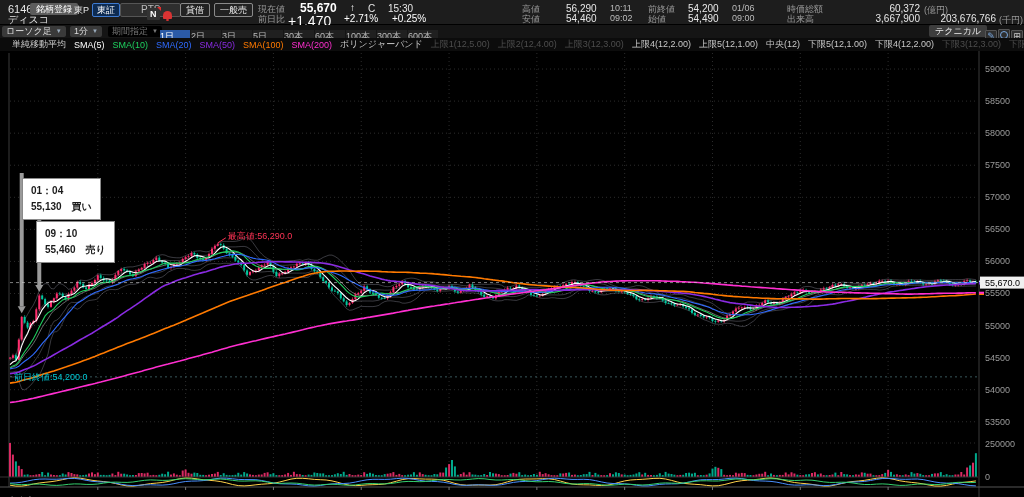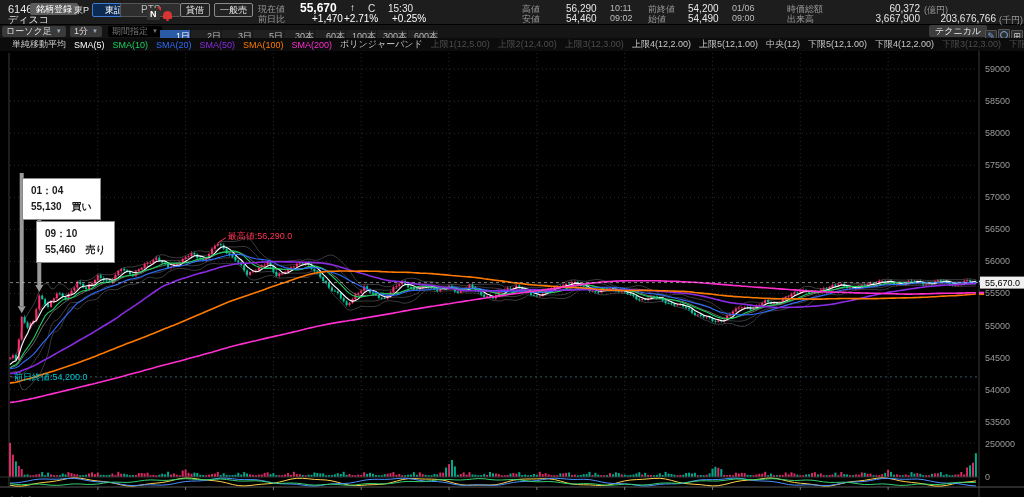--- a/index.html
+++ b/index.html
@@ -6,32 +6,32 @@
   body{width:1024px;height:497px;position:relative;overflow:hidden;
        font-family:"Liberation Sans","DejaVu Sans",sans-serif;-webkit-font-smoothing:antialiased;}
   .abs{position:absolute;}
   
   #row1{position:absolute;left:0;top:0;width:1024px;height:24px;background:#1d1d1d;border-bottom:1px solid #000;}
   .lab{color:#9a9a9a;font-size:9px;}
   .val{color:#e8e8e8;font-size:10px;}
   .pink{color:#ffffff;}
   .btn-gray{background:#5c5c5c;color:#fff;font-size:9px;padding:1px 6px;border-radius:2px;line-height:10px;}
   .btn-dark{background:#222;color:#eee;font-size:9px;padding:1px 5px;border:1px solid #8a8a8a;border-radius:2px;line-height:10px;}
-  .tab-on{background:#0d2b52;border:1px solid #3f7bd0;color:#fff;font-size:9px;padding:1px 12px;border-radius:2px;line-height:10px;}
+  .tab-on{background:#0d2b52;border:1px solid #3f7bd0;color:#fff;font-size:9px;padding:1px 4px;border-radius:2px;line-height:10px;}
   .tab-off{background:#2e2e2e;border:1px solid #555;color:#bbb;font-size:10px;padding:1px 20px;border-radius:2px;line-height:10px;}
   .nflag{position:relative;color:#fff;font-weight:bold;font-size:9px;background:#333;padding:1px 3px;border-radius:1px;}
   .nflag i{position:absolute;right:-1px;top:-1px;width:0;height:0;border-left:4px solid transparent;border-top:4px solid #e03030;}
   .bell{position:relative;display:inline-block;width:9px;height:8px;background:#d93333;border-radius:5px 5px 1px 1px;top:1px;}
   .bell:after{content:"";position:absolute;left:3px;bottom:-2px;width:3px;height:2px;background:#d93333;border-radius:50%;}
   
   #row2{position:absolute;left:0;top:25px;width:1024px;height:13px;background:#151515;border-bottom:1px solid #000;}
   .dd{background:#3a3a3a;color:#ddd;font-size:9px;padding:0 4px;height:11px;line-height:11px;border-radius:2px;margin-right:3px;display:inline-flex;align-items:center;gap:4px;}
   .dd .car{font-size:6px;color:#9ab;}
   .dd.dim{color:#777;background:#000000;}
-  .pbtn{display:inline-block;width:30px;text-align:right;color:#bbb;font-size:9px;height:12px;line-height:12px;background:#202020;margin-right:1px;}
+  .pbtn{display:inline-block;width:30px;text-align:left;color:#bbb;font-size:9px;height:12px;line-height:12px;background:#202020;margin-right:1px;}
   .pbtn.active{background:#2b5aa6;color:#fff;}
   .tech{background:#3d3d3d;color:#eee;font-size:9px;padding:0 6px;height:12px;line-height:12px;border-radius:2px;}
   .ibtn{display:inline-flex;align-items:center;justify-content:center;width:12px;height:12px;background:#2e2e2e;border:1px solid #555;border-radius:1px;color:#79a8e0;font-size:9px;margin-left:1px;box-sizing:border-box;}
   .mag{position:relative;width:6px;height:6px;border:1px solid #79a8e0;border-radius:50%;display:inline-block;}
   .mag:after{content:"";position:absolute;right:-3px;bottom:-2px;width:4px;height:1px;background:#79a8e0;transform:rotate(45deg);}
   
   #row3{position:absolute;left:0;top:38px;width:1024px;height:13px;background:#0c0c0c;font-size:9px;white-space:nowrap;
         display:flex;align-items:center;gap:8px;padding-left:12px;box-sizing:border-box;}
   #row3 .t{color:#ccc;}
   #row3 .dimband{color:#4d4d4d;}
@@ -57,21 +57,21 @@
   <span class="abs btn-dark" style="left:180px;top:3px">貸借</span>
   <span class="abs btn-dark" style="left:214px;top:3px">一般売</span>
   <span class="abs val" style="left:8px;top:13px">ディスコ</span>
 
   <span class="abs lab" style="left:258px;top:3px">現在値</span>
   <span class="abs pink" style="left:300px;top:1px;font-size:12px;font-weight:bold">55,670</span>
   <span class="abs pink" style="left:350px;top:2px;font-size:10px">↑</span>
   <span class="abs val" style="left:368px;top:3px">C</span>
   <span class="abs val" style="left:388px;top:3px">15:30</span>
   <span class="abs lab" style="left:258px;top:13px">前日比</span>
-  <span class="abs pink" style="left:312px;top:13px;font-size:10px">+1,470</span>
+  <span class="abs pink" style="left:288px;top:13px;font-size:14px">+1,470</span>
   <span class="abs pink" style="left:344px;top:13px;font-size:10px">+2.71%</span>
   <span class="abs pink" style="left:392px;top:13px;font-size:10px">+0.25%</span>
 
   <span class="abs lab" style="left:522px;top:3px">高値</span>
   <span class="abs val" style="left:566px;top:3px">56,290</span>
   <span class="abs lab" style="left:610px;top:3px;color:#bbb">10:11</span>
   <span class="abs lab" style="left:522px;top:13px">安値</span>
   <span class="abs val" style="left:566px;top:13px">54,460</span>
   <span class="abs lab" style="left:610px;top:13px;color:#bbb">09:02</span>
 

